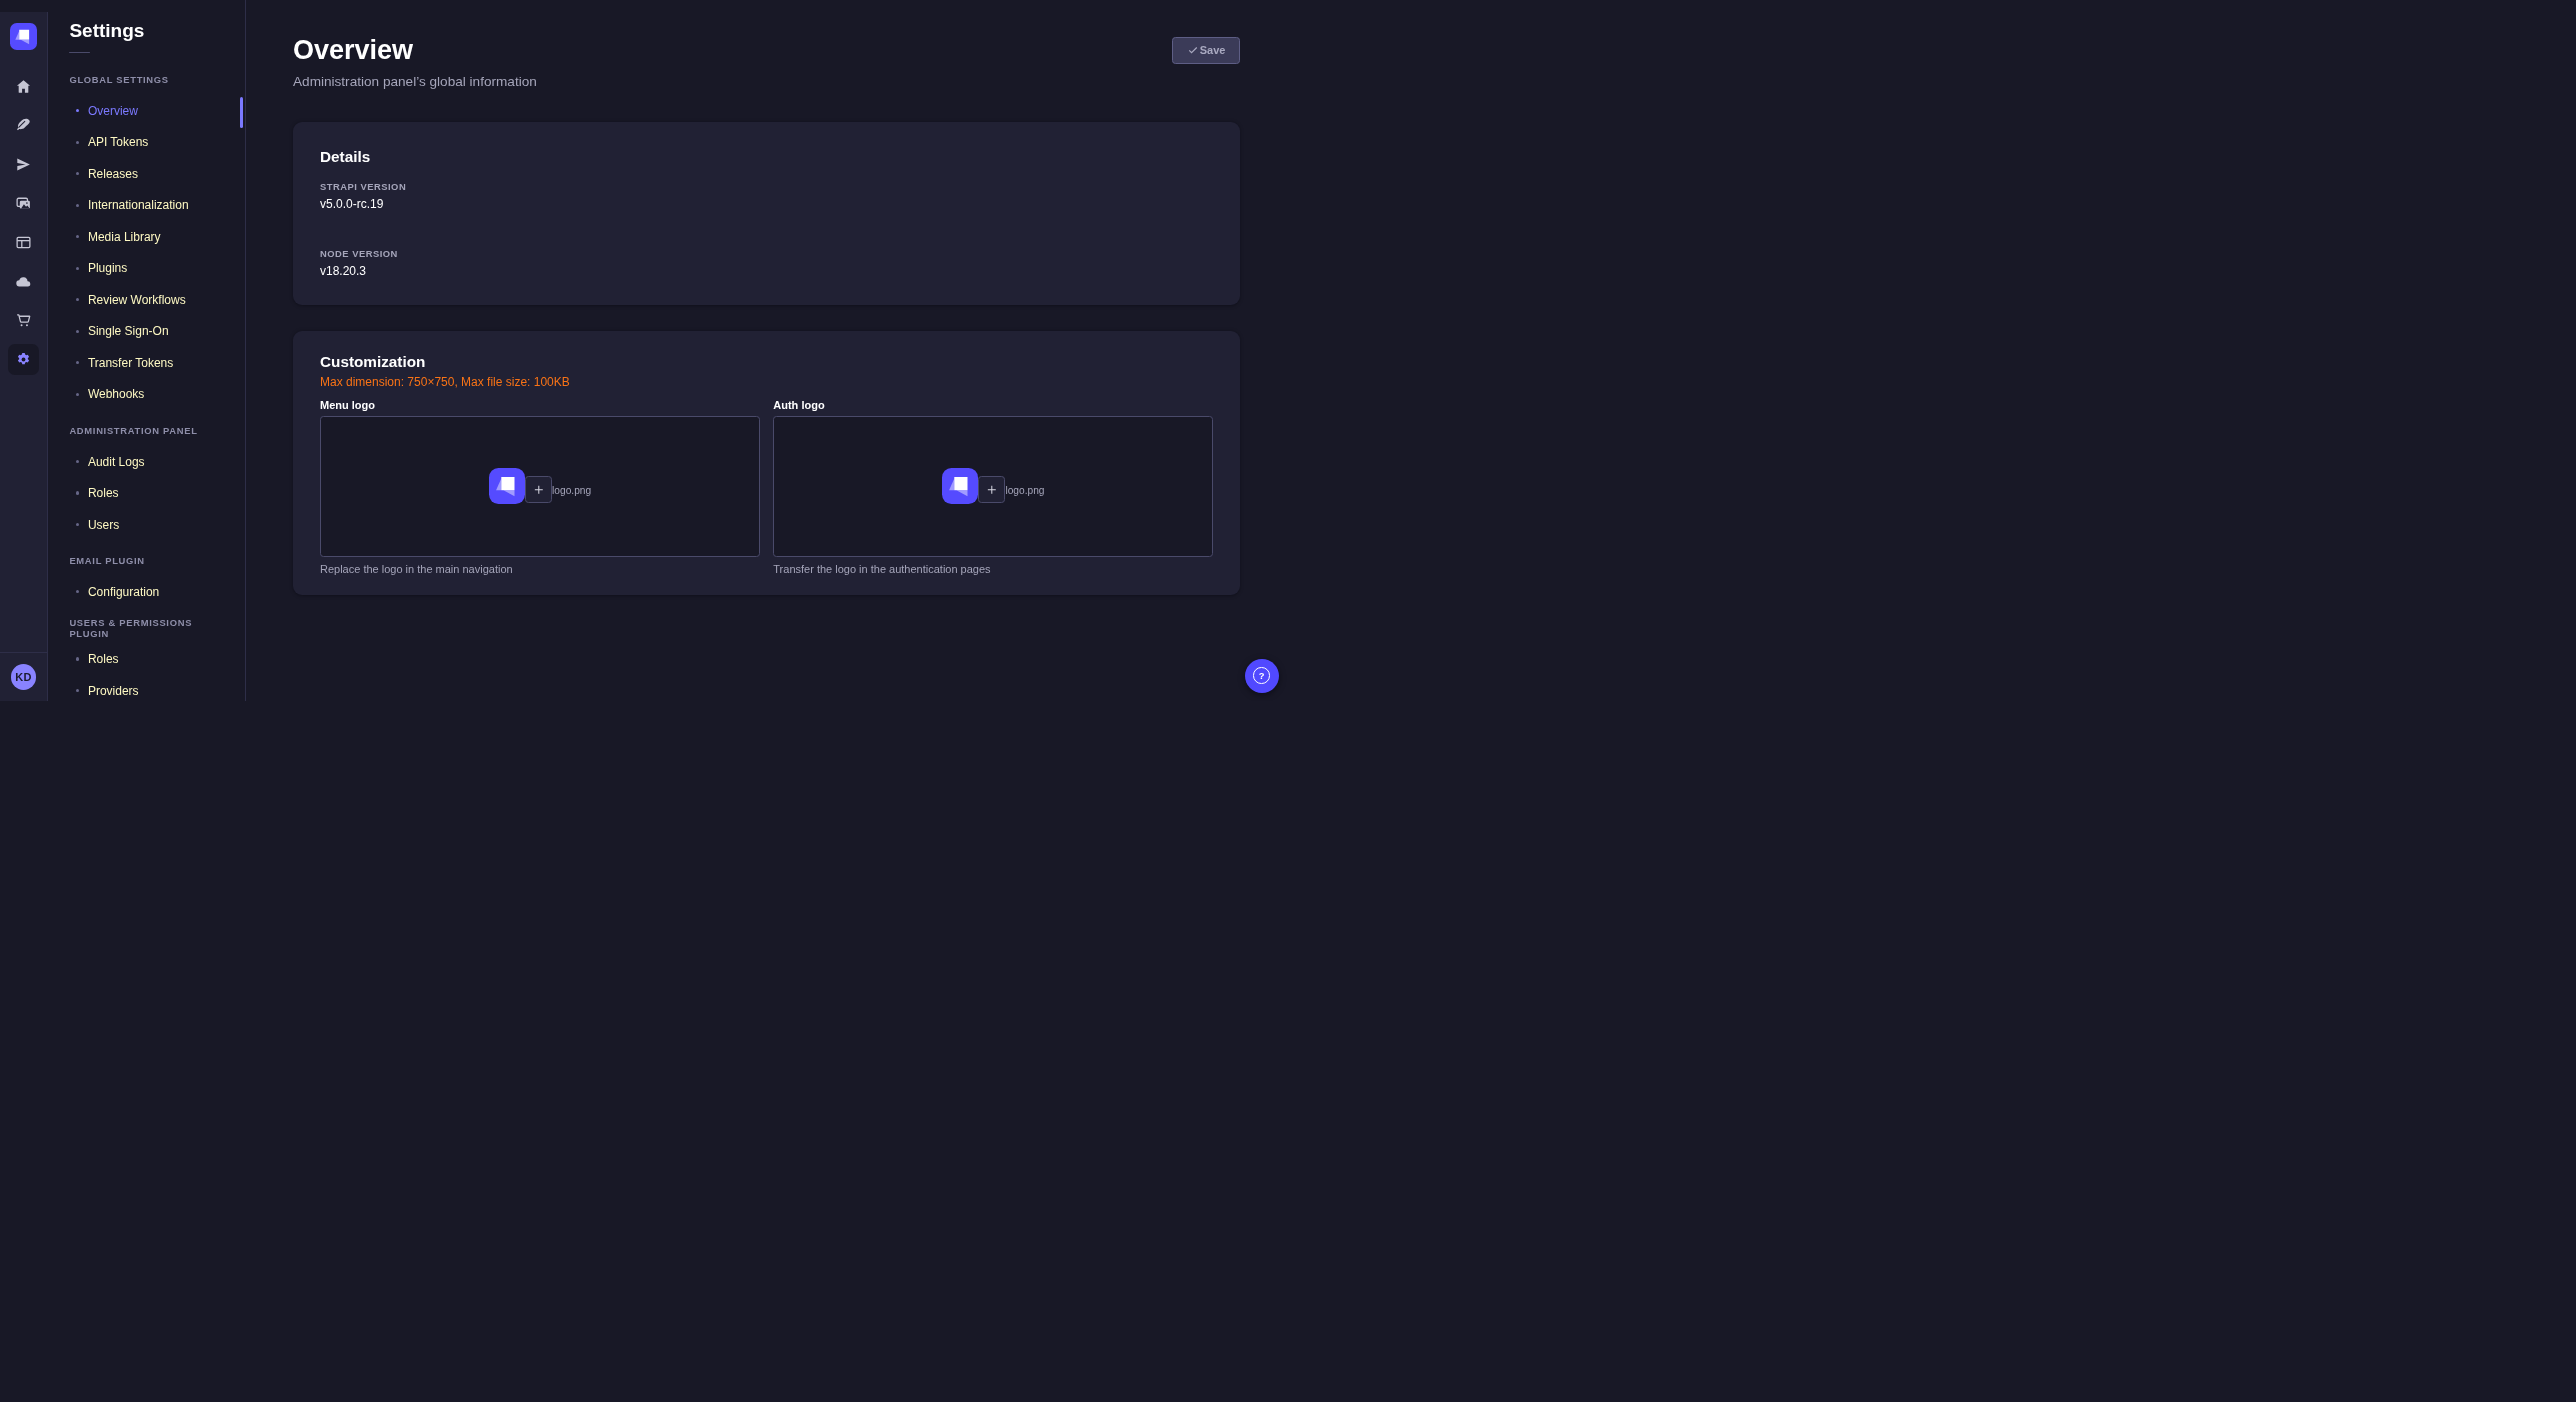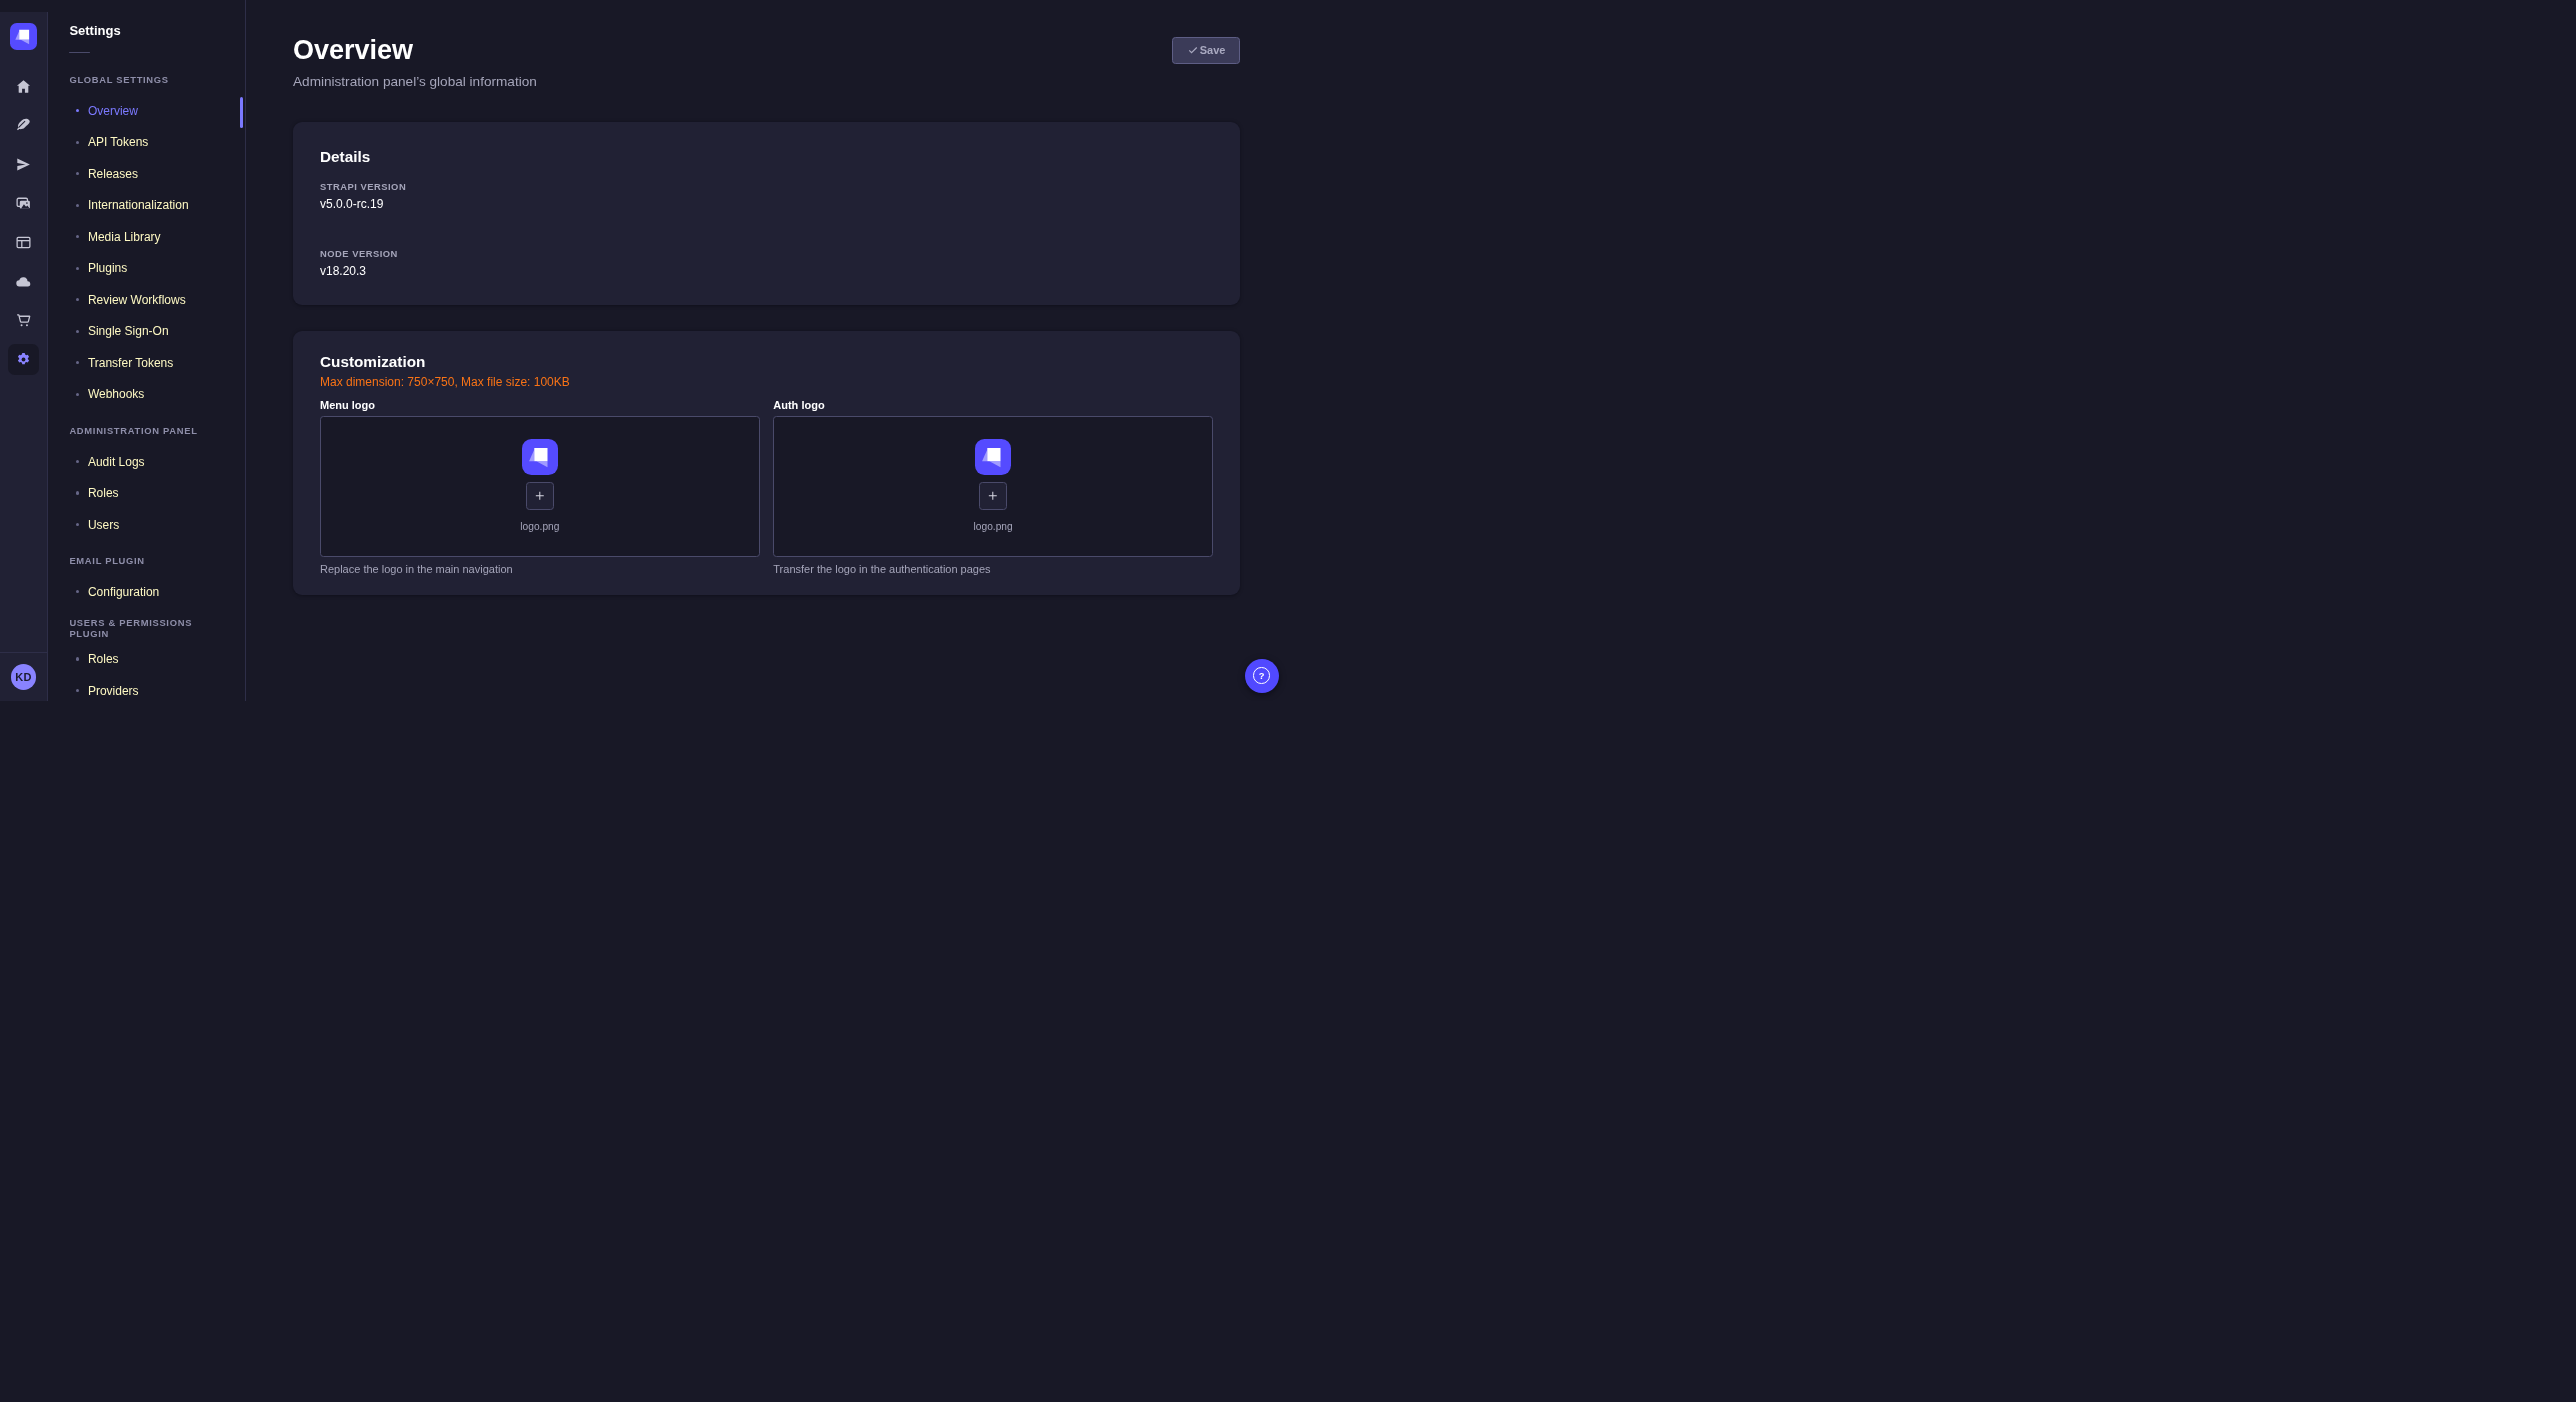--- a/index.html
+++ b/index.html
@@ -18,21 +18,21 @@
   .rail-bottom{margin-top:auto;width:100%;display:flex;flex-direction:column;align-items:center;}
   .rail-divider{width:100%;height:0.9px;background:#2e2e48;}
   .avatar{width:25.6px;height:25.6px;border-radius:50%;background:#8983ff;color:#1b1b2e;
           font-size:11px;font-weight:700;display:flex;align-items:center;justify-content:center;
           margin:12px 0 11px;cursor:pointer;letter-spacing:0.3px;}
 
   
   .subnav{position:absolute;left:49px;top:0;bottom:0;width:197px;background:#181826;
           border-right:0.9px solid #2e2e48;box-sizing:border-box;}
   .subnav-header{padding:20.4px 20.4px 0;}
-  .subnav-title{font-size:13px;font-weight:700;line-height:21px;}
+  .subnav-title{font-size:19px;font-weight:700;line-height:21px;}
   .subnav-rule{width:20.4px;height:1.7px;background:#4a4a6a;border-radius:0.9px;margin-top:10.2px;}
   .subnav-list{margin-top:10.2px;}
   .section-head{margin-top:4.3px;height:31.5px;display:flex;align-items:center;padding:0 20.4px;
                 font-size:9.4px;font-weight:700;letter-spacing:0.7px;color:#8e8ea9;}
   .nav-item{height:31.5px;display:flex;align-items:center;gap:8.5px;padding:0 20.4px 0 27px;
             font-size:12px;color:#fef9c3;cursor:pointer;}
   .bullet{width:3.4px;height:3.4px;border-radius:50%;background:#666687;flex:none;}
   .nav-item.active{color:#7b79ff;}
   .nav-item.active .bullet{background:#7b79ff;}
   .subnav-thumb{position:absolute;top:97px;right:1.7px;width:3.4px;height:31px;background:#7b79ff;border-radius:1.7px;cursor:pointer;}
@@ -56,21 +56,21 @@
   .field-value{margin-top:5.1px;font-size:12px;color:#ffffff;line-height:14.5px;}
   .pricing-link{margin-top:13.6px;display:inline-flex;align-items:center;gap:6.8px;color:#7b79ff;
                 font-size:12px;cursor:pointer;text-decoration:none;}
   .pricing-link svg{display:block;}
 
   .card-custom{margin-top:25.6px;padding:22px 27px 19px;}
   .card-sub{margin-top:5.1px;font-size:12px;color:#f97316;line-height:13.6px;}
   .logo-grid{display:grid;grid-template-columns:1fr 1fr;gap:13.6px;margin-top:10.2px;}
   .logo-label{font-size:11px;font-weight:700;margin-bottom:5.1px;line-height:11px;}
   .upload-box{height:141px;border:0.9px solid #4a4a6a;border-radius:3.4px;background:#181826;
-              display:flex;flex-direction:column;align-items:center;justify-content:center;
+              display:flex;flex-direction:row;align-items:center;justify-content:center;
               cursor:pointer;box-sizing:border-box;}
   .logo-tile{width:36px;height:36px;border-radius:9.4px;background:#554bff;flex:none;
              display:flex;align-items:center;justify-content:center;}
   .plus-btn{margin-top:6.8px;width:25.6px;height:25.6px;border-radius:3.4px;border:0.9px solid #4a4a6a;
             background:#212134;color:#d9d9e3;display:flex;align-items:center;justify-content:center;cursor:pointer;}
   .file-name{margin-top:11px;font-size:10.2px;color:#a5a5ba;line-height:12.8px;}
   .box-caption{margin-top:6px;font-size:11px;color:#a5a5ba;line-height:12.8px;}
 
   .help-fab{position:absolute;right:9.4px;bottom:8.5px;width:34px;height:34px;border-radius:50%;
             background:#5149ff;display:flex;align-items:center;justify-content:center;cursor:pointer;

